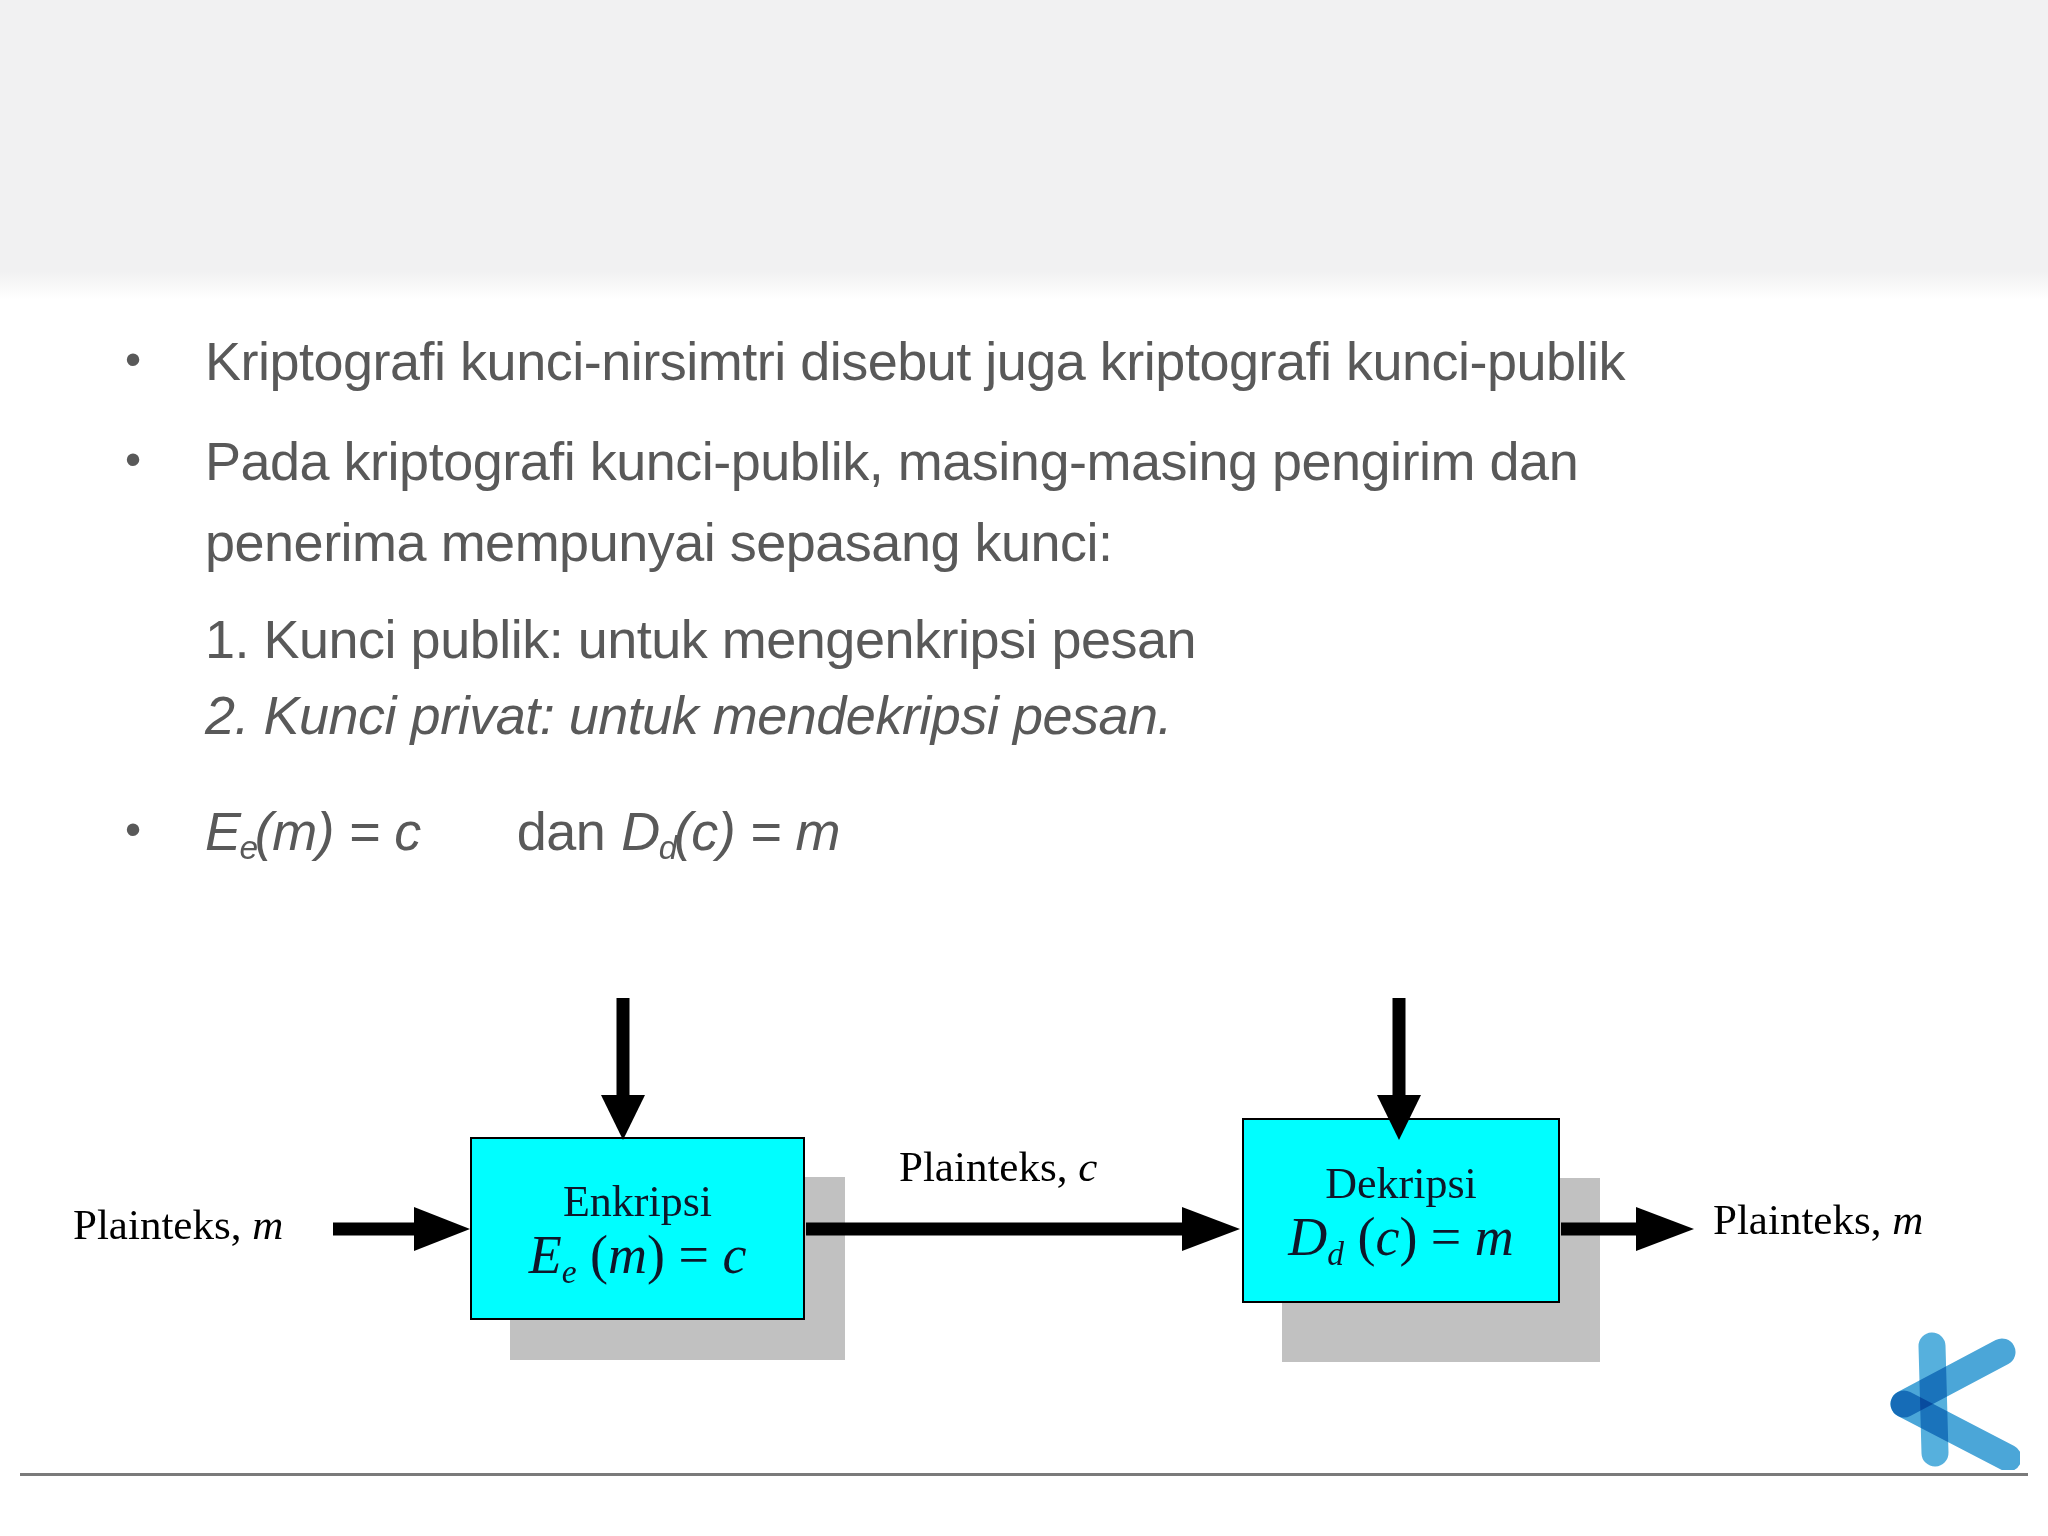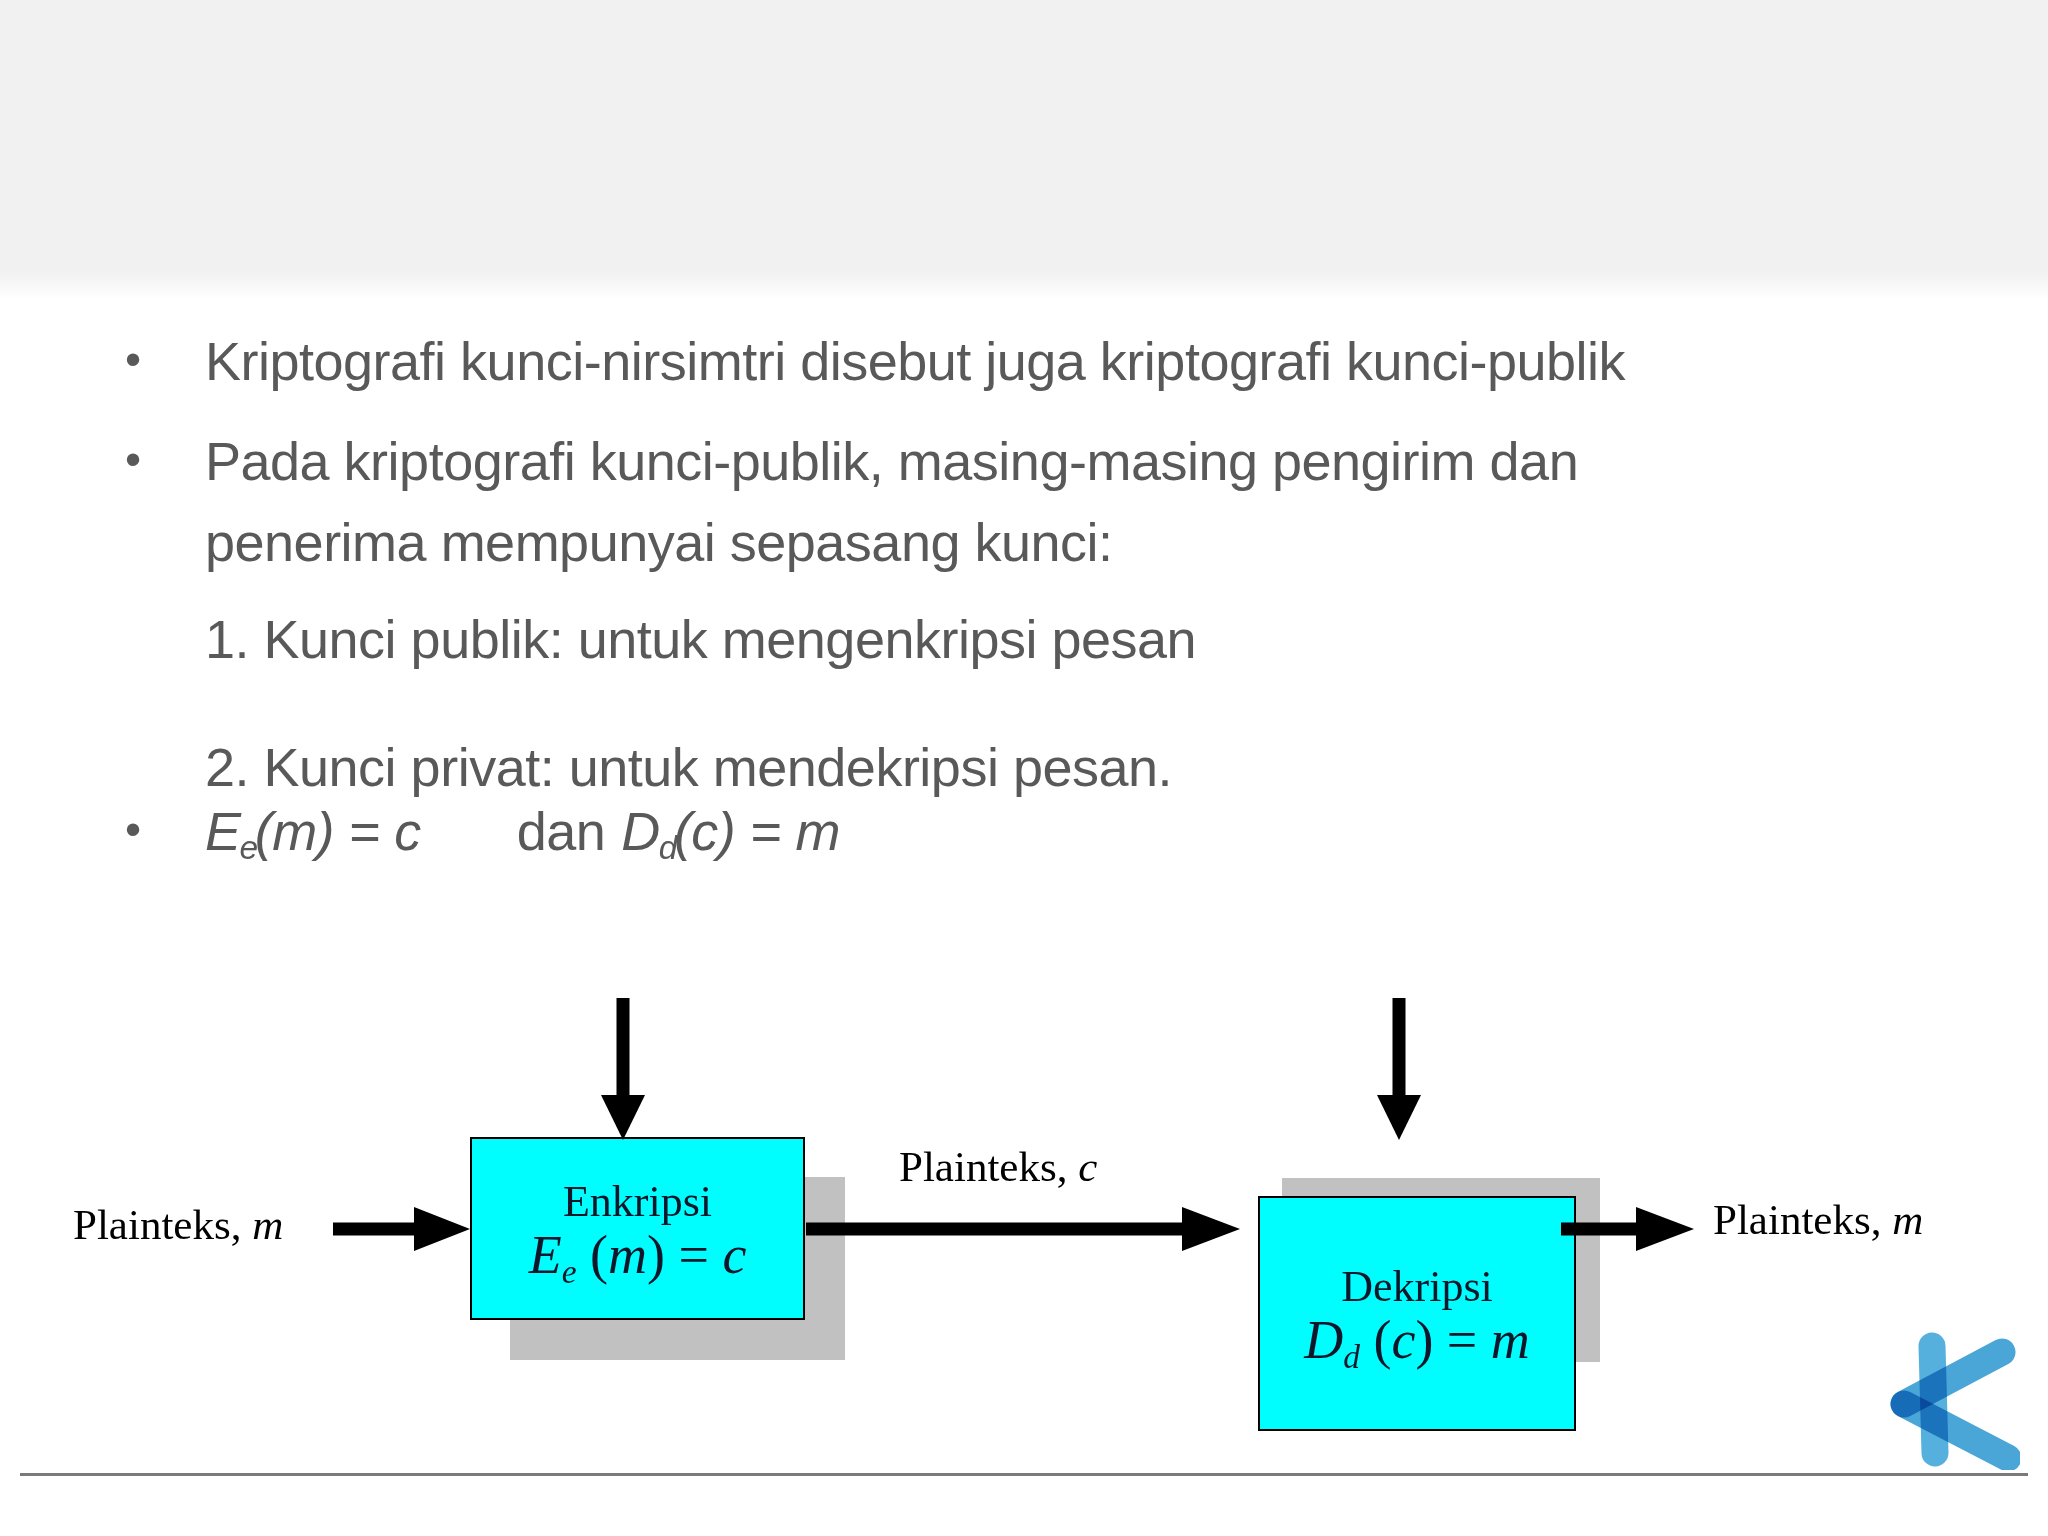--- a/index.html
+++ b/index.html
@@ -7,21 +7,21 @@
   .slide{position:relative;width:2048px;height:1536px;overflow:hidden;background:#ffffff;}
 
   
   .top-band{position:absolute;left:0;top:0;width:2048px;height:302px;
     background:linear-gradient(to bottom,#f1f1f2 0px,#f1f1f2 272px,#ffffff 300px);}
 
   
   .body-line{position:absolute;left:205px;font-size:54px;line-height:66px;color:#595959;
     letter-spacing:-0.5px;white-space:nowrap;}
   .body-line .bullet{position:absolute;left:-80px;top:-2px;font-size:46px;}
-  .l1{top:328px;} .l2{top:428px;} .l3{top:509px;text-align:center;} .l4{top:606px;} .l5{top:734px;} .l6{top:798px;}
+  .l1{top:328px;} .l2{top:428px;} .l3{top:509px;text-align:center;} .l4{top:606px;} .l5{top:682px;font-style:italic;} .l6{top:798px;}
 
   
   .formula .it{font-style:italic;}
   .formula sub{font-size:62%;font-style:italic;line-height:0;vertical-align:-0.28em;margin:0 -3px 0 -1px;}
   .formula .conj{font-style:normal;margin-left:96px;margin-right:16px;}
 
   
   .dlabel{position:absolute;font-family:"Liberation Serif",serif;font-size:43px;line-height:52px;
     color:#000;white-space:nowrap;}
   .dlabel .var{font-style:italic;}
@@ -32,21 +32,21 @@
   .lbl-plain-right{left:1713px;top:1194px;}
 
   
   .shadow{position:absolute;background:#c1c1c1;}
   .enc-shadow{left:510px;top:1177px;width:335px;height:183px;}
   .dec-shadow{left:1282px;top:1178px;width:318px;height:184px;}
   .pbox{position:absolute;background:#00feff;border:2px solid #000;box-sizing:border-box;
     display:flex;flex-direction:column;align-items:center;justify-content:center;
     font-family:"Liberation Serif",serif;color:#0f172a;}
   .enc-box{left:470px;top:1137px;width:335px;height:183px;}
-  .dec-box{left:1242px;top:1196px;width:318px;height:235px;margin-left:16px;}
+  .dec-box{left:1242px;top:1118px;width:318px;height:185px;}
   .box-title{font-size:44px;line-height:52px;}
   .box-eq{font-size:54px;line-height:54px;}
   .box-eq .it{font-style:italic;}
   .box-eq sub{font-size:62%;font-style:italic;line-height:0;vertical-align:-0.3em;}
 
   
   .arrow-layer{position:absolute;left:0;top:0;width:2048px;height:1536px;}
 
   
   .footer-rule{position:absolute;left:20px;top:1473px;width:2008px;height:3px;background:#7a7a7a;}

